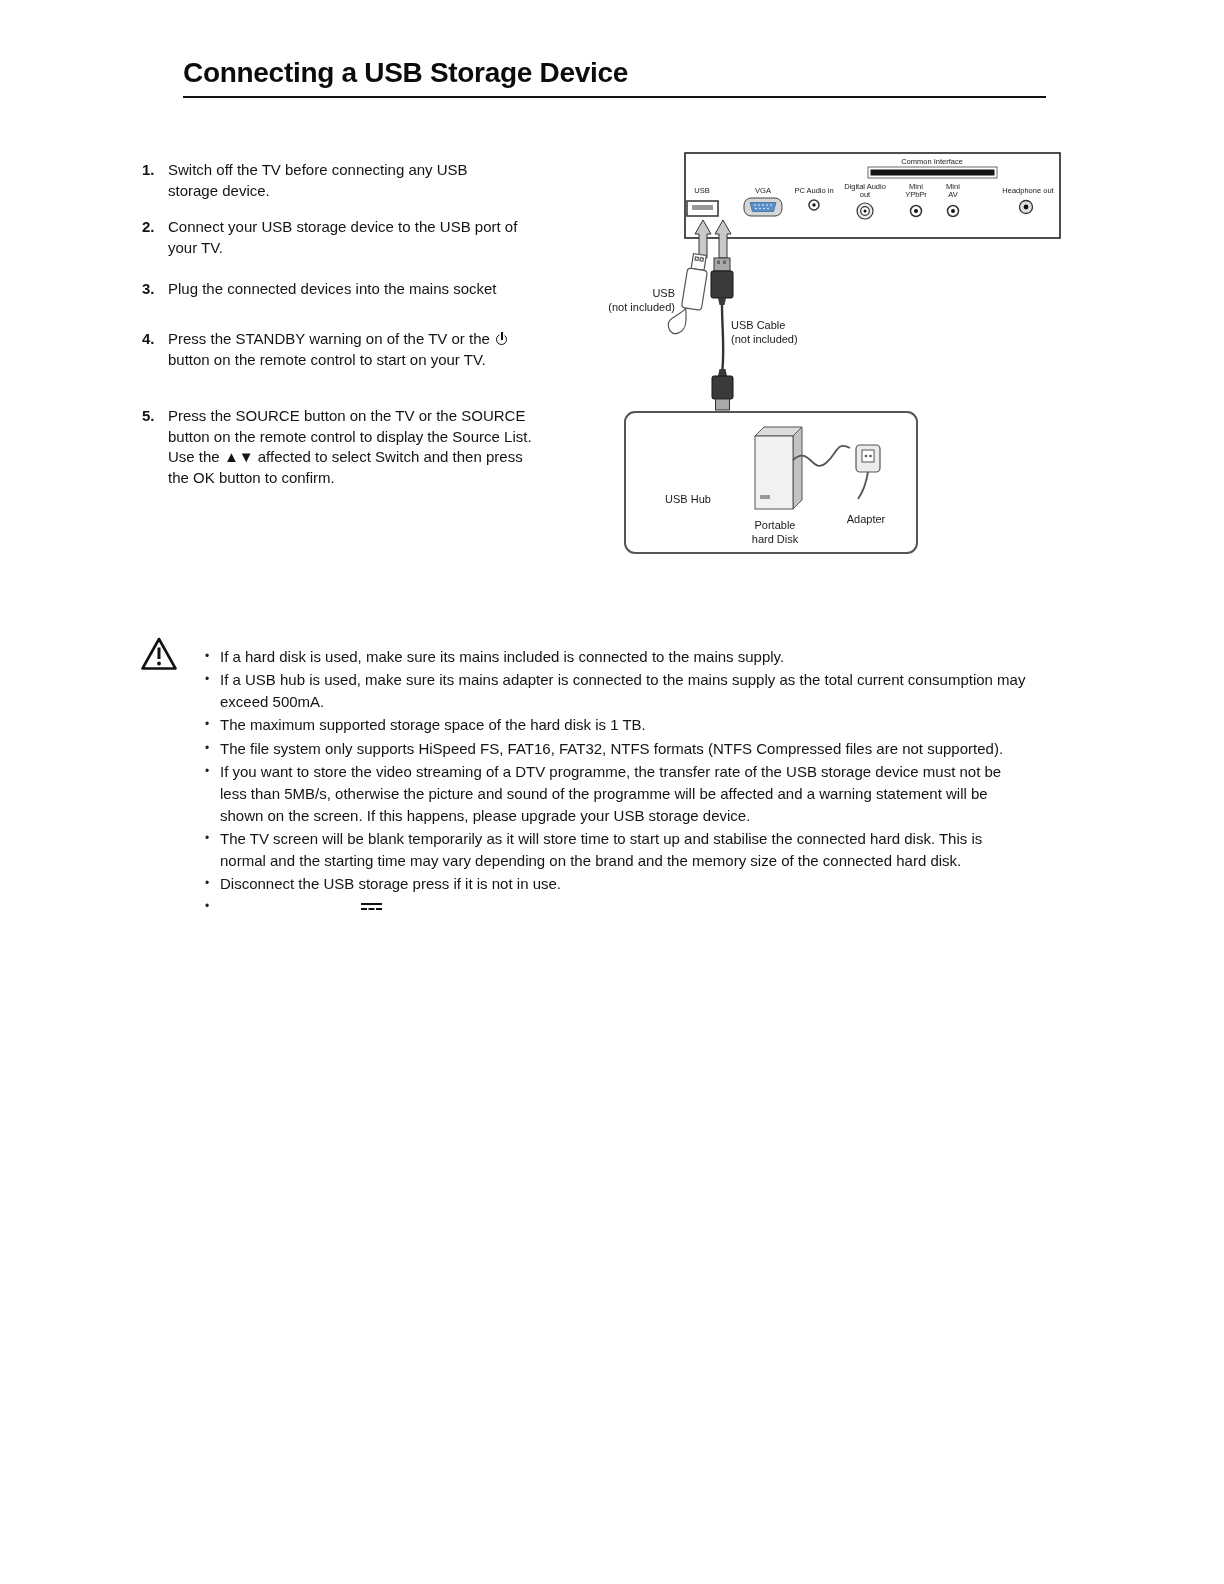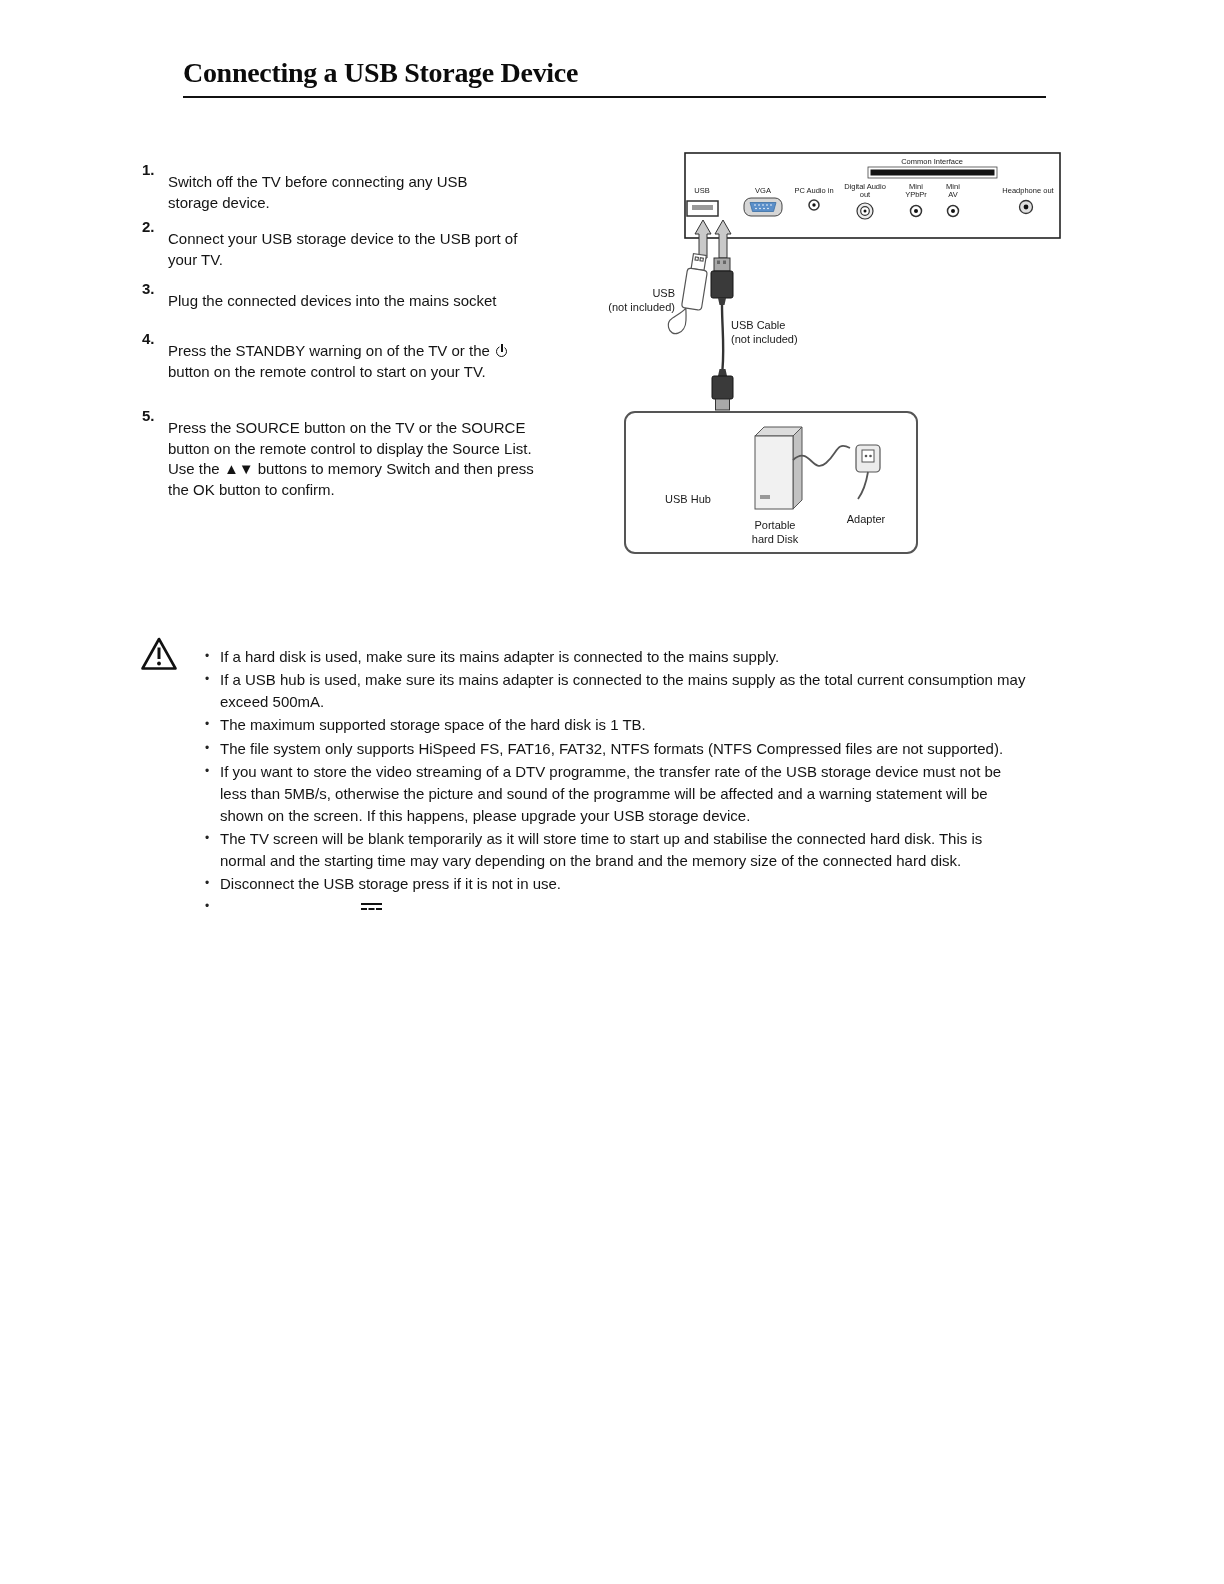--- a/index.html
+++ b/index.html
@@ -6,33 +6,33 @@
   html, body { margin: 0; padding: 0; }
   body {
     width: 1224px; height: 1584px;
     position: relative;
     background: #ffffff;
     font-family: "Liberation Sans", sans-serif;
     color: #111;
   }
   .title {
     position: absolute; left: 183px; top: 57px; margin: 0;
-    font-size: 28px; font-weight: 700; color: #0c0c0c; letter-spacing: -0.3px; font-family: Liberation Serif, serif;
+    font-size: 28px; font-weight: 700; color: #0c0c0c; letter-spacing: -0.3px;
   }
   .title-rule {
     position: absolute; left: 183px; top: 96px; width: 863px; height: 2.4px;
     background: #111;
   }
   .step {
     position: absolute; left: 142px;
     display: flex; gap: 11px;
     font-size: 15px; line-height: 20.5px; color: #141414;
   }
   .step-num { font-weight: 700; flex: 0 0 15px; }
-  .step-text { display: inline-block; margin-top: 12px; }
+  .step-text { display: inline-block; }
   .step-text b { font-weight: 400; }
   .inline-icon { display: inline-block; }
   .icon-power {
     width: 11px; height: 11px;
     border: 1.7px solid #111; border-radius: 50%;
     position: relative; vertical-align: -1px; margin: 0 2px;
   }
   .icon-power::before {
     content: ""; position: absolute; left: 50%; top: -3px; transform: translateX(-50%);
     width: 5px; height: 6px; background: #fff;
@@ -74,21 +74,21 @@
 <div class="step" style="top:279px">
   <span class="step-num">3.</span>
   <span class="step-text" style="width:382px"><span>Plug the connected devices into the mains socket</span></span>
 </div>
 <div class="step" style="top:329px">
   <span class="step-num">4.</span>
   <span class="step-text" style="width:366px"><span>Press the </span><b>STANDBY</b><span> warning on of the TV or the </span><span class="inline-icon icon-power"></span><span> button on the remote control to start on your TV.</span></span>
 </div>
 <div class="step" style="top:406px">
   <span class="step-num">5.</span>
-  <span class="step-text" style="width:370px"><span>Press the </span><b>SOURCE</b><span> button on the TV or the </span><b>SOURCE</b><span> button on the remote control to display the Source List. Use the </span><b>▲▼</b><span> buttons to memory </span><b>Switch</b><span> and then press the </span><b>OK</b><span> button to confirm.</span></span>
+  <span class="step-text" style="width:370px"><span>Press the </span><b>SOURCE</b><span> button on the TV or the </span><b>SOURCE</b><span> button on the remote control to display the Source List. Use the </span><b>▲▼</b><span> affected to select </span><b>Switch</b><span> and then press the </span><b>OK</b><span> button to confirm.</span></span>
 </div>
 
 <svg class="diagram" width="475" height="420" viewBox="0 0 475 420">
 
   <g>
     <rect x="87" y="8" width="375" height="85" fill="#fff" stroke="#222" stroke-width="1.6"></rect>
     <text class="plbl" x="334" y="19" text-anchor="middle">Common Interface</text>
     <rect x="270" y="22" width="129" height="11" fill="#fff" stroke="#444" stroke-width="0.8"></rect>
     <rect x="272.5" y="24.5" width="124" height="6" fill="#141414"></rect>
 
@@ -209,21 +209,21 @@
 
 <svg class="warn-icon" width="38" height="36" viewBox="0 0 38 36">
   <path d="M19 3 L35.5 32.5 L2.5 32.5 Z" fill="none" stroke="#111" stroke-width="2.6" stroke-linejoin="round"></path>
   <line x1="19" y1="11.5" x2="19" y2="23" stroke="#111" stroke-width="3"></line>
   <circle cx="19" cy="27.5" r="1.9" fill="#111"></circle>
 </svg>
 
 <div class="notes">
   <div class="note-row">
     <span class="bullet">•</span>
-    <span class="note-text">If a hard disk is used, make sure its mains adapter is connected to the mains supply.</span>
+    <span class="note-text">If a hard disk is used, make sure its mains included is connected to the mains supply.</span>
   </div>
   <div class="note-row">
     <span class="bullet">•</span>
     <span class="note-text">If a USB hub is used, make sure its mains adapter is connected to the mains supply as the total current consumption may exceed 500mA.</span>
   </div>
   <div class="note-row">
     <span class="bullet">•</span>
     <span class="note-text">The maximum supported storage space of the hard disk is 1 TB.</span>
   </div>
   <div class="note-row">

